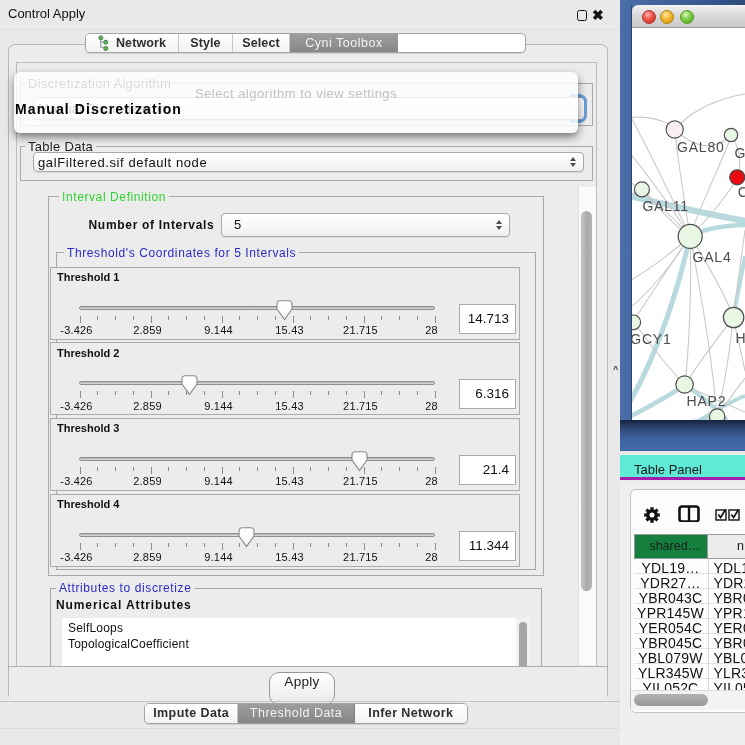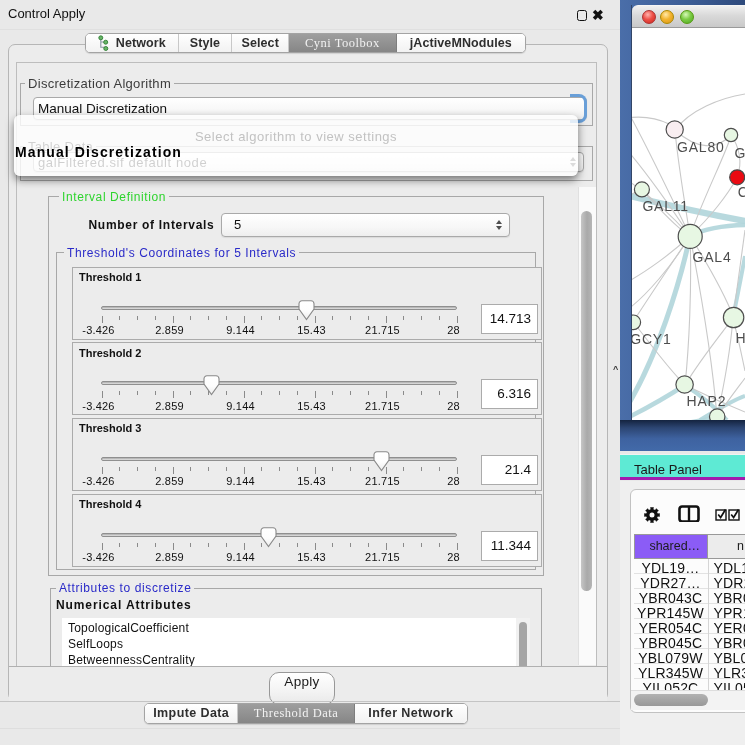--- a/index.html
+++ b/index.html
@@ -10,81 +10,81 @@
 #cp-title { left:8px; top:6px; font-size:13px; color:#111; }
 #win-sq { left:576.5px; top:10px; width:10.5px; height:11px; border:1.6px solid #111; border-radius:2.5px; }
 #win-x  { left:592px; top:7px; font-size:14px; font-weight:bold; color:#111; }
 
 #main-panel { left:8px; top:44px; width:600px; height:657px; border:1px solid #b6b6b6; border-radius:7px; background:#ececec; }
 
 
 .tabbar { position:absolute; background:#ffffff; border:1px solid #a3a3a3; border-radius:5px; box-shadow:0 1px 1px rgba(0,0,0,0.12); display:flex; overflow:hidden; }
 #toptabs { left:85px; top:33px; width:441px; height:20px; }
 .tab { height:100%; display:flex; align-items:center; justify-content:center; font-size:12.5px; letter-spacing:0.1px; font-weight:bold; color:#2e2e2e; border-right:1px solid #c8c8c8; background:linear-gradient(#ffffff,#f2f2f2); }
-.tab.sel { background:linear-gradient(#9e9e9e,#868686); color:#f2f2f2; border-right-color:#7e7e7e; font-weight:normal; letter-spacing:0.5px;font-family:Liberation Serif, serif; }
+.tab.sel { background:linear-gradient(#9e9e9e,#868686); color:#f2f2f2; border-right-color:#7e7e7e; font-weight:normal; letter-spacing:0.5px; }
 .tab:last-child { border-right:none; }
 
 
 .fs { position:absolute; border:1px solid #a8a8a8; }
 .fs-t { position:absolute; font-size:12.5px; letter-spacing:0.3px; background:#ececec; padding:0 3px; white-space:nowrap; }
 
 
 .combo { position:absolute; background:linear-gradient(#ffffff,#f7f7f7 60%,#eeeeee); border:1px solid #a9a9a9; border-radius:4px; font-size:13.5px; color:#111; box-shadow:0 1px 1px rgba(0,0,0,0.08); }
 .combo .ar { position:absolute; right:7px; top:0; height:100%; display:flex; flex-direction:column; justify-content:center; gap:1.5px; }
 .combo .ar i { display:block; width:0; height:0; border-left:3.5px solid transparent; border-right:3.5px solid transparent; }
 .combo .ar i.up { border-bottom:4.5px solid #4e4e4e; }
 .combo .ar i.dn { border-top:4.5px solid #4e4e4e; }
 
 
 #viewport { left:16px; top:62px; width:581px; height:604.5px; border:1px solid #bdbdbd; }
 #vsb-track { left:578px; top:187px; width:18px; height:478px; background:#fafafa; border-left:1px solid #e0e0e0; }
 #vsb-thumb { left:581px; top:211px; width:11px; height:380px; background:linear-gradient(90deg,#c6c6c6,#a9a9a9 55%,#b5b5b5); border-radius:6px; }
 
 
-.tblock { position:absolute; left:72px; width:470px; height:73px; border:1px solid #ababab; background:#ececec; }
+.tblock { position:absolute; left:50px; width:470px; height:73px; border:1px solid #ababab; background:#ececec; }
 .ttitle { position:absolute; left:6px; top:3.5px; font-size:11px; font-weight:bold; color:#111; }
 .track { position:absolute; left:27.5px; top:38px; width:356px; height:4px; border:1px solid #8f8f8f; border-radius:3px; background:linear-gradient(#a8a8a8,#c6c6c6 45%,#e2e2e2); }
 .tick { position:absolute; width:1px; background:#8a8a8a; }
 .tlab { position:absolute; width:56px; text-align:center; font-size:11px; letter-spacing:0.2px; color:#111; }
 .thumb { position:absolute; top:32px; }
 .vbox { position:absolute; left:408px; top:36px; width:57px; height:30px; background:#ffffff; border:1px solid #ababab; font-size:13.5px; color:#111; text-align:right; line-height:28px; padding-right:6px; }
 
 
 #attr-list { left:62px; top:618px; width:453.5px; height:48px; background:#ffffff; font-size:12px; letter-spacing:0.2px; color:#111; overflow:hidden; }
 #attr-list div { padding:2.5px 0 2.5px 6px; height:16.4px; }
 #list-sb { left:515.5px; top:618px; width:14px; height:48px; background:#f1f1f1; }
 #list-thumb { left:518.5px; top:621.5px; width:8.5px; height:46px; background:#a6a6a6; border-radius:4px 4px 0 0; }
 
 
 #apply { left:269px; top:671.5px; width:66px; height:33px; background:linear-gradient(#ffffff,#f4f4f4 55%,#e9e9e9); border:1px solid #989898; border-radius:10px; font-size:13.5px; letter-spacing:0.3px; color:#1a1a1a; text-align:center; line-height:18px; }
 
 #bottabs { left:144px; top:702.5px; width:324px; height:21px; }
 .btab { font-weight:bold; font-size:12.5px; letter-spacing:0.4px; }
 
 
-#overlay { left:14px; top:71.5px; width:564px; height:61px; background:rgba(255,255,255,0.8); border-radius:6px; box-shadow:0 4px 8px rgba(0,0,0,0.5);margin-top:43px; }
+#overlay { left:14px; top:71.5px; width:564px; height:61px; background:rgba(255,255,255,0.8); border-radius:6px; box-shadow:0 4px 8px rgba(0,0,0,0.5); }
 #overlay .it0 { position:absolute; left:0; right:0; top:14px; text-align:center; font-size:13px; letter-spacing:0.5px; color:#c2c2c2; }
 #overlay .it1 { position:absolute; left:1px; top:29.5px; font-size:14px; letter-spacing:1.1px; font-weight:bold; color:#000; }
 #overlay .it2 { position:absolute; left:1px; top:44.5px; font-size:14px; letter-spacing:0.2px; color:#000; }
 
 
 #blue { left:620px; top:0; width:125px; height:451px; background:linear-gradient(90deg,#4a6ea9,#3b5c95 55%,#2e4a7c); }
 #blueband { left:620px; top:420px; width:125px; height:31px; background:linear-gradient(#14233f,#2c4572 25%,#3e62a0 60%,#426aa9); }
 #macbar { left:632px; top:5px; width:113px; height:23px; background:linear-gradient(#f0f0f0,#d9d9d9 45%,#c9c9c9); border-radius:6px 0 0 0; border-bottom:1px solid #9a9a9a; border-top:1px solid #f5f5f5; }
 .tl { position:absolute; width:14px; height:14px; border-radius:50%; top:10px; }
 #tl-r { left:641.5px; background:radial-gradient(circle at 40% 30%,#ffb3ad,#ed5048 45%,#ce2419); border:0.5px solid #a33; }
 #tl-y { left:659.5px; background:radial-gradient(circle at 40% 30%,#ffe9a8,#f2b32e 45%,#d99414); border:0.5px solid #a80; }
 #tl-g { left:679.5px; background:radial-gradient(circle at 40% 30%,#d6f8b8,#7ccb44 45%,#4aa921); border:0.5px solid #591; }
 
 #tp-bar { left:620px; top:454px; width:125px; height:26px; background:#5eead4; border-top:1px solid #f2f2f2; border-bottom:3px solid #a21caf; }
 #tp-bar span { position:absolute; left:14px; top:6.5px; font-size:13px; color:#1a1a1a; }
 #tp-bg { left:620px; top:481px; width:125px; height:264px; background:#efefef; }
 #tp-panel { left:630px; top:489px; width:130px; height:224px; background:#fcfcfc; border:1px solid #c2c2c2; border-radius:6px 0 0 6px; }
 
-#thead1 { left:633.5px; top:534px; width:74.5px; height:24.5px; background:#8b5cf6; border:1px solid #999999; font-size:12.5px; color:#1c1c1c; text-align:center; text-indent:8px; line-height:23px; }
+#thead1 { left:633.5px; top:534px; width:74.5px; height:24.5px; background:#15803d; border:1px solid #999999; font-size:12.5px; color:#1c1c1c; text-align:center; text-indent:8px; line-height:23px; }
 #thead2 { left:708px; top:534px; width:40px; height:24.5px; background:#ececec; border:1px solid #999999; border-left:none; font-size:12.5px; color:#1c1c1c; line-height:23px; padding-left:29px; }
 .trow { position:absolute; left:633.5px; width:111.5px; height:15px; font-size:14px; letter-spacing:0.2px; color:#111; border-bottom:1px solid #e2e2e2; }
 .trow .c1 { position:absolute; left:0; width:74px; text-align:center; top:0.5px; }
 .trow .c2 { position:absolute; left:80px; top:0.5px; }
 #colline { left:708px; top:559px; width:1px; height:133px; background:#d5d5d5; }
 #hsb-track { left:631px; top:690px; width:114px; height:20px; background:#f3f3f3; border-top:1px solid #dddddd; }
 #hsb-thumb { left:634px; top:694px; width:74px; height:12px; background:linear-gradient(#b2b2b2,#989898); border-radius:6px; }
 
 #splitdot { left:613px; top:365px; width:8px; height:8px; color:#3a3a3a; font-size:9px; font-weight:bold; line-height:8px; }
 </style></head>
@@ -101,21 +101,20 @@
   <div class="tab" style="width:93px">
     <svg width="12" height="16" viewBox="0 0 12 16" style="margin-right:6px">
       <path d="M2.8,3.2 V12.8 M2.8,7 H7.6 M2.8,12.3 H7.7" stroke="#8a96a2" stroke-width="1.1" fill="none"></path>
       <circle cx="2.8" cy="2.8" r="2" fill="#67b567" stroke="#2f7d32" stroke-width="0.9"></circle>
       <circle cx="7.7" cy="7.2" r="2" fill="#67b567" stroke="#2f7d32" stroke-width="0.9"></circle>
       <circle cx="7.8" cy="13.5" r="2" fill="#67b567" stroke="#2f7d32" stroke-width="0.9"></circle>
     </svg>Network</div>
   <div class="tab" style="width:54px">Style</div>
   <div class="tab" style="width:57px">Select</div>
   <div class="tab sel" style="width:108px">Cyni Toolbox</div>
-  <div class="tab" style="width:129px">jActiveMNodules</div>
 </div>
 
 <div class="fs" style="left:20px;top:83px;width:573px;height:42.5px"></div>
 <div class="fs-t" style="left:25px;top:76px;color:#3c3c3c;font-size:13px">Discretization Algorithm</div>
 <div class="combo" style="left:33px;top:97px;width:554px;height:22.5px;line-height:21px;padding-left:4px">Manual Discretization</div>
 <div class="abs" style="left:570px;top:94px;width:17px;height:28.5px;border:3.5px solid #699fd8;border-left:none;border-radius:0 8px 8px 0;background:transparent"></div>
 
 <div class="fs" style="left:20px;top:145.5px;width:573px;height:35.5px"></div>
 <div class="fs-t" style="left:25px;top:138.5px;color:#1c1c1c;font-size:13px">Table Data</div>
 <div class="combo" style="left:33px;top:152px;width:551px;height:20px;line-height:19px;padding-left:4px;font-size:13px;letter-spacing:0.6px">galFiltered.sif default node<span class="ar">
@@ -305,23 +304,22 @@
       </defs>
     <path d="M4,0.8 h9 a3,3 0 0 1 3,3 v5.2 L8.5,19.6 L1,9 V3.8 a3,3 0 0 1 3,-3 z" fill="url(#thg493)" stroke="#898989" stroke-width="1.1"></path>
   </svg>
   <div class="vbox">11.344</div>
 </div>
 
 <div class="fs" style="left:49.5px;top:587.7px;width:492.5px;height:78px;border-bottom:none"></div>
 <div class="fs-t" style="left:56px;top:581px;color:#2a2ac8;font-size:12px;letter-spacing:0.6px">Attributes to discretize</div>
 <div class="abs" style="left:56px;top:598px;font-size:12px;letter-spacing:0.9px;font-weight:bold;color:#111">Numerical Attributes</div>
 <div class="abs" id="attr-list">
+    <div>SelfLoops</div>
     <div>TopologicalCoefficient</div>
-    <div>SelfLoops</div>
-    <div>BetweennessCentrality</div>
   </div>
 <div class="abs" id="list-sb"></div>
 <div class="abs" id="list-thumb"></div>
 
 <div class="abs" style="left:9px;top:666.5px;width:598px;height:34px;background:#ececec"></div>
 <div class="abs" style="left:9px;top:666px;width:598px;height:1px;background:#b0b0b0"></div>
 <div class="abs" id="apply">Apply</div>
 <div class="abs" style="left:0;top:700.5px;width:620px;height:1px;background:#c4c4c4"></div>
 
 <div class="tabbar" id="bottabs">

